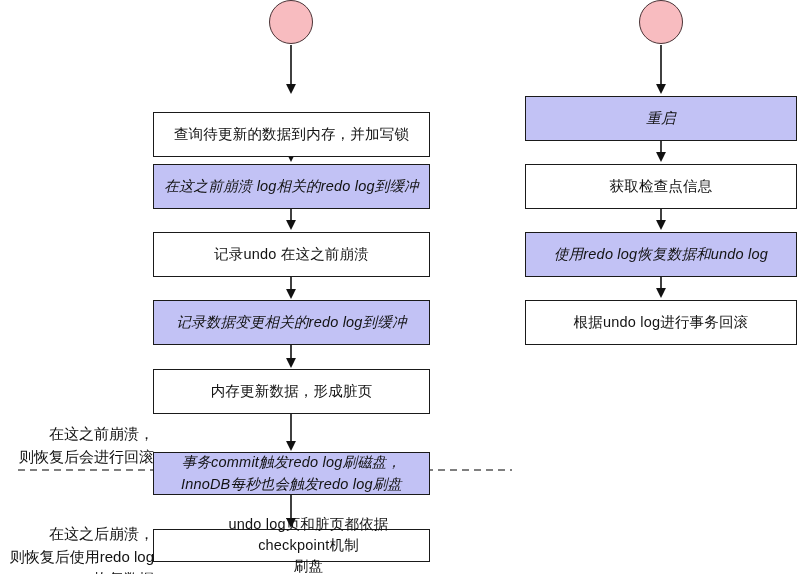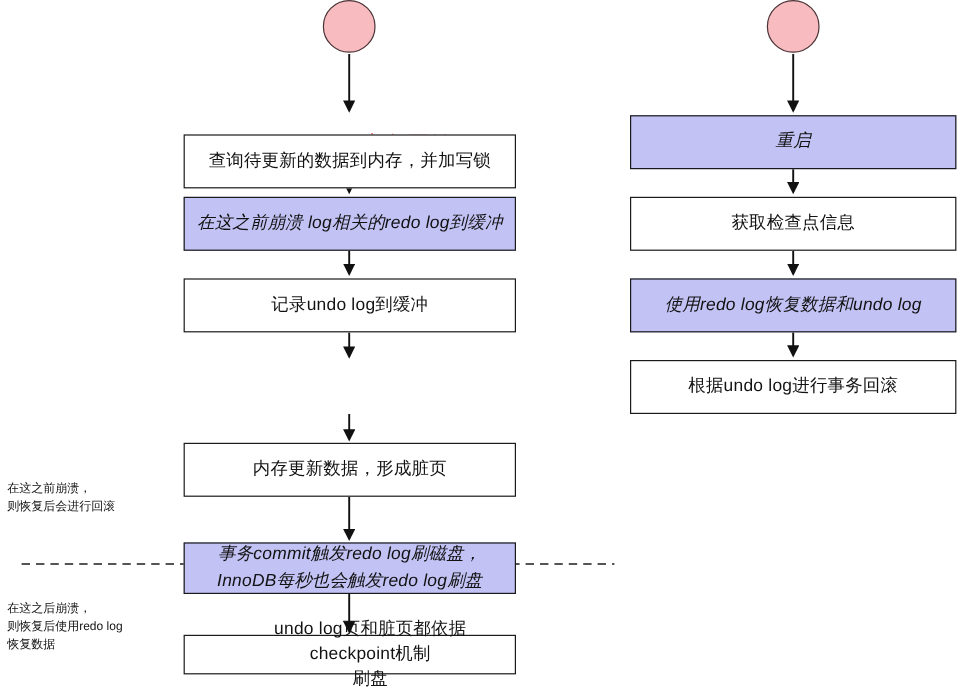--- a/index.html
+++ b/index.html
@@ -55,25 +55,26 @@
   .edge-label {
     position: absolute;
     font-size: 19px;
     color: #ef4444;
     white-space: nowrap;
     line-height: 1.4;
     margin-top: 48px;
   }
   .side-note {
     position: absolute;
-    font-size: 10px;
+    font-size: 15px;
     line-height: 1.5;
     color: #121212;
-    text-align: left;
+    text-align: right;
     white-space: pre-line;
+    margin-top: 23px;
   }
 </style>
 </head>
 <body>
 
 <div id="canvas">
 
   <svg class="svg-layer" viewBox="0 0 800 574" xmlns="http://www.w3.org/2000/svg">
     <defs>
       <marker id="arrowhead" markerWidth="9" markerHeight="9" refX="5.2" refY="3.2" orient="auto" markerUnits="strokeWidth">
@@ -100,22 +101,23 @@
   <div class="terminator" style="left:269px; top:0px; width:44px; height:44px;"></div>
   <div class="terminator" style="left:639px; top:0px; width:44px; height:44px;"></div>
 
   <div class="edge-label" style="left:301px; top:61px;">事务开始</div>
   <div class="edge-label" style="left:672px; top:61px;text-align:center;">崩溃</div>
 
   <div class="node white" style="left:153px; top:96px; width:277px; height:45px;margin-top:16px;">查询待更新的数据到内存，并加写锁</div>
 
   <div class="node purple" style="left:153px; top:164px; width:277px; height:45px;">在这之前崩溃 log相关的redo log到缓冲</div>
 
-  <div class="node white" style="left:153px; top:232px; width:277px; height:45px;">记录undo log到缓冲</div>
+  <div class="node white" style="left:153px; top:232px; width:277px; height:45px;">记录undo 在这之前崩溃</div>
 
+  <div class="node purple" style="left:153px; top:300px; width:277px; height:45px;">记录数据变更相关的redo log到缓冲</div>
 
   <div class="node white" style="left:153px; top:369px; width:277px; height:45px;">内存更新数据，形成脏页</div>
 
   <div class="node purple" style="left:153px; top:452px; width:277px; height:43px;">事务commit触发redo log刷磁盘，
 InnoDB每秒也会触发redo log刷盘</div>
 
   <div class="node white" style="left:153px; top:529px; width:277px; height:33px;padding-left:40px;">undo log页和脏页都依据checkpoint机制
 刷盘</div>
 
   <div class="node purple" style="left:525px; top:96px; width:272px; height:45px;">重启</div>

